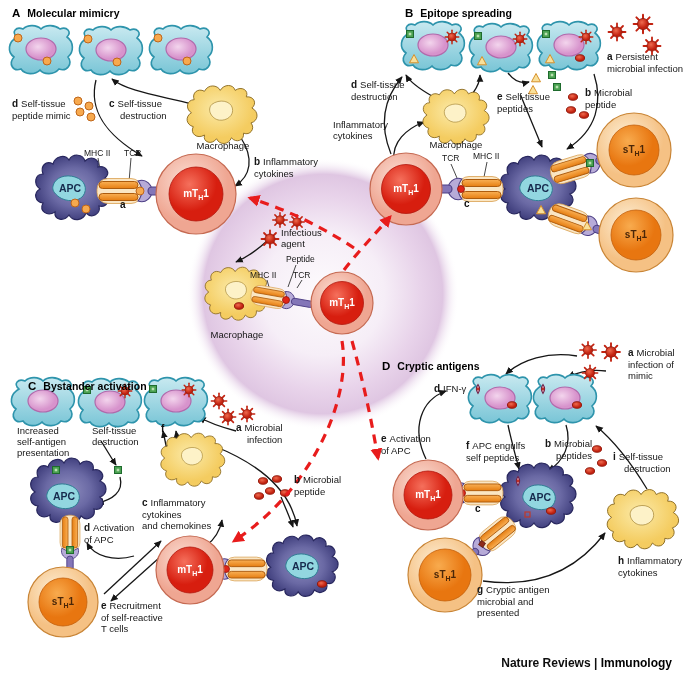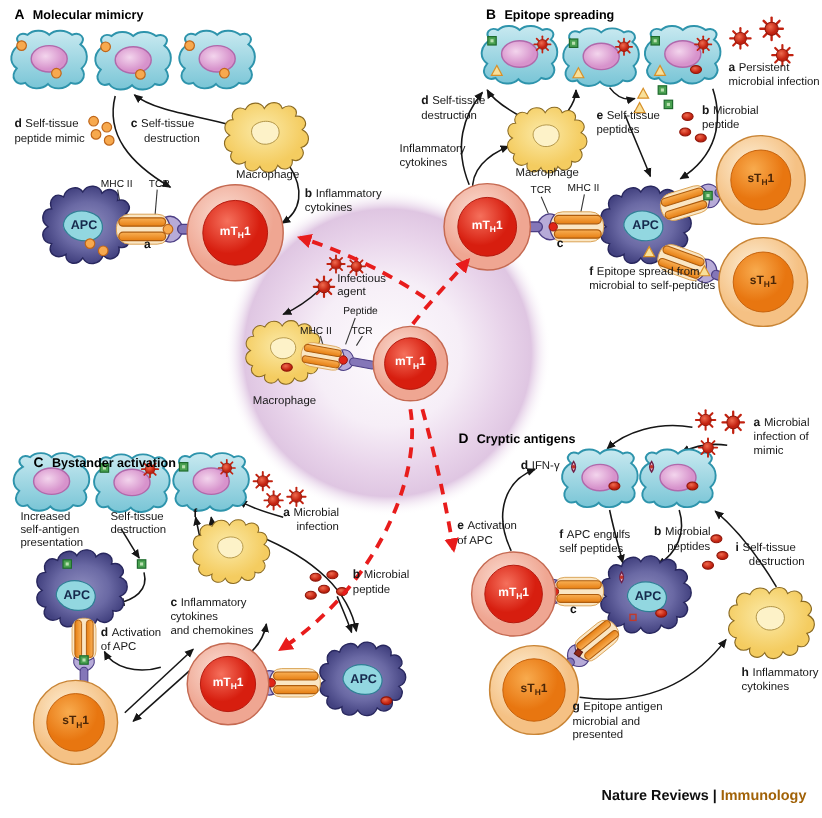--- a/index.html
+++ b/index.html
@@ -12,21 +12,21 @@
   .ind{margin-left:11px}
   .ptr{position:absolute;font:8.5px "Liberation Sans",sans-serif;color:#161616;white-space:nowrap}
   .mac{position:absolute;transform:translateX(-50%);font:9.5px "Liberation Sans",sans-serif;color:#161616;white-space:nowrap}
   .clab{position:absolute;transform:translate(-50%,-50%);font:bold 10.5px "Liberation Sans",sans-serif;color:#162a4d}
   .tlab{position:absolute;transform:translate(-50%,-50%);font:bold 10px "Liberation Sans",sans-serif;white-space:nowrap}
   .tlab sub{font-size:7px}
   .tw{color:#ffffff}
   .td{color:#4a2608}
   .blet{position:absolute;font:bold 10px "Liberation Sans",sans-serif;color:#111}
   .footer{position:absolute;right:13px;top:656px;font:bold 12px "Liberation Sans",sans-serif;color:#0e0e0e;white-space:nowrap}
-  .footer .jr{color:#a16207}
+  .footer .jr{color:#000000}
   svg{position:absolute;left:0;top:0}
 </style>
 </head>
 <body>
 
 <div id="stage">
 
 <svg width="685" height="682" viewBox="0 0 685 682">
 <defs>
   <radialGradient id="gGlow">
@@ -423,55 +423,55 @@
 <div class="ttl" style="left:405px;top:7px"><span class="lt">B</span><span>Epitope spreading</span></div>
 <div class="lbl" style="left:607px;top:51px"><span class="bl">a</span><span>Persistent</span><br><span>microbial infection</span></div>
 <div class="lbl" style="left:497px;top:91px"><span class="bl">e</span><span>Self-tissue</span><br><span>peptides</span></div>
 <div class="lbl" style="left:585px;top:87px"><span class="bl">b</span><span>Microbial</span><br><span>peptide</span></div>
 <div class="lbl" style="left:351px;top:79px"><span class="bl">d</span><span>Self-tissue</span><br><span>destruction</span></div>
 <div class="lbl" style="left:333px;top:119px"><span>Inflammatory</span><br><span>cytokines</span></div>
 <div class="mac" style="left:456px;top:139px">Macrophage</div>
 <div class="ptr" style="left:442px;top:153px">TCR</div>
 <div class="ptr" style="left:473px;top:151px">MHC II</div>
 <div class="blet" style="left:464px;top:198px">c</div>
-<div class="lbl" style="left:491px;top:221px"><span class="bl">f</span><span>Epitope spread from</span><br><span>microbial to self-peptides</span></div>
 <div class="clab" style="left:538px;top:188px">APC</div>
 <div class="tlab tw" style="left:406px;top:189px"><span>mT</span><sub>H</sub><span>1</span></div>
 <div class="tlab td" style="left:634px;top:150px"><span>sT</span><sub>H</sub><span>1</span></div>
 <div class="tlab td" style="left:636px;top:235px"><span>sT</span><sub>H</sub><span>1</span></div>
 
 <div class="lbl" style="left:281px;top:227px"><span>Infectious</span><br><span>agent</span></div>
 <div class="ptr" style="left:286px;top:254px">Peptide</div>
 <div class="ptr" style="left:250px;top:270px">MHC II</div>
 <div class="ptr" style="left:293px;top:270px">TCR</div>
 <div class="mac" style="left:237px;top:329px">Macrophage</div>
 <div class="tlab tw" style="left:342px;top:303px"><span>mT</span><sub>H</sub><span>1</span></div>
 
 <div class="ttl" style="left:28px;top:380px"><span class="lt">C</span><span>Bystander activation</span></div>
 <div class="lbl" style="left:17px;top:425px"><span>Increased</span><br><span>self-antigen</span><br><span>presentation</span></div>
 <div class="lbl" style="left:92px;top:425px"><span>Self-tissue</span><br><span>destruction</span></div>
 <div class="blet" style="left:161px;top:423px">f</div>
 <div class="lbl" style="left:236px;top:422px"><span class="bl">a</span><span>Microbial</span><br><span class="ind">infection</span></div>
 <div class="lbl" style="left:142px;top:497px"><span class="bl">c</span><span>Inflammatory</span><br><span>cytokines</span><br><span>and chemokines</span></div>
 <div class="lbl" style="left:84px;top:522px"><span class="bl">d</span><span>Activation</span><br><span>of APC</span></div>
 <div class="lbl" style="left:294px;top:474px"><span class="bl">b</span><span>Microbial</span><br><span>peptide</span></div>
+<div class="lbl" style="left:101px;top:600px"><span class="bl">e</span><span>Recruitment</span><br><span>of self-reactive</span><br><span>T cells</span></div>
 <div class="clab" style="left:64px;top:496px">APC</div>
 <div class="clab" style="left:303px;top:566px">APC</div>
 <div class="tlab td" style="left:63px;top:602px"><span>sT</span><sub>H</sub><span>1</span></div>
 <div class="tlab tw" style="left:190px;top:570px"><span>mT</span><sub>H</sub><span>1</span></div>
 
 <div class="ttl" style="left:382px;top:360px"><span class="lt">D</span><span>Cryptic antigens</span></div>
 <div class="lbl" style="left:628px;top:347px"><span class="bl">a</span><span>Microbial</span><br><span>infection of</span><br><span>mimic</span></div>
 <div class="lbl" style="left:434px;top:383px"><span class="bl">d</span><span>IFN-γ</span></div>
 <div class="lbl" style="left:381px;top:433px"><span class="bl">e</span><span>Activation</span><br><span>of APC</span></div>
 <div class="lbl" style="left:466px;top:440px"><span class="bl">f</span><span>APC engulfs</span><br><span>self peptides</span></div>
 <div class="lbl" style="left:545px;top:438px"><span class="bl">b</span><span>Microbial</span><br><span class="ind">peptides</span></div>
 <div class="lbl" style="left:613px;top:451px"><span class="bl">i</span><span>Self-tissue</span><br><span class="ind">destruction</span></div>
 <div class="blet" style="left:475px;top:503px">c</div>
-<div class="lbl" style="left:477px;top:584px"><span class="bl">g</span><span>Epitope antigen</span><br><span>microbial and</span><br><span>presented</span></div>
+<div class="lbl" style="left:477px;top:584px"><span class="bl">g</span><span>Cryptic antigen</span><br><span>microbial and</span><br><span>presented</span></div>
 <div class="lbl" style="left:618px;top:555px"><span class="bl">h</span><span>Inflammatory</span><br><span>cytokines</span></div>
 <div class="clab" style="left:540px;top:497px">APC</div>
 <div class="tlab tw" style="left:428px;top:495px"><span>mT</span><sub>H</sub><span>1</span></div>
 <div class="tlab td" style="left:445px;top:575px"><span>sT</span><sub>H</sub><span>1</span></div>
 
 <div class="footer"><span>Nature Reviews</span> <span>|</span> <span class="jr">Immunology</span></div>
 
 </div>
 
 </body></html>

